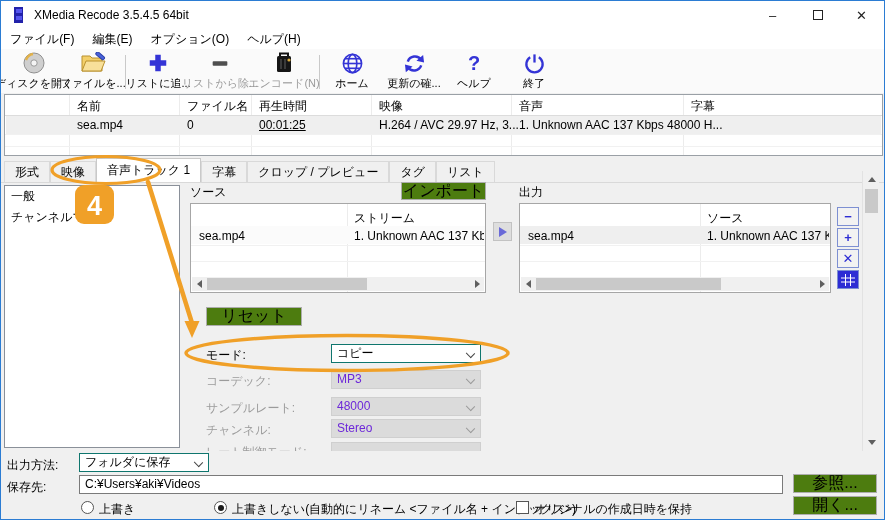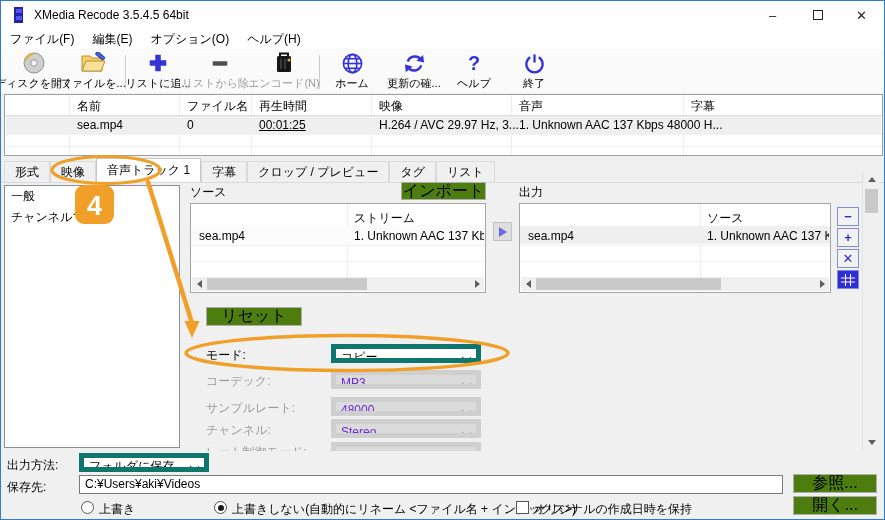--- a/index.html
+++ b/index.html
@@ -72,21 +72,21 @@
   #sb-mixer { background:#2d2dd4; }
 
   
   #vscroll { position:absolute; left:861px; top:170px; width:17px; height:280px; background:#f0f0f0; border-left:1px solid #e2e2e2; }
   .vs-arrow { position:absolute; left:0; width:17px; height:17px; display:flex; align-items:center; justify-content:center; }
   #vs-thumb { position:absolute; left:2px; top:18px; width:13px; height:24px; background:#c9c9c9; }
 
   
   .field-label { position:absolute; left:205px; font-size:12px; }
   .field-label.disabled { color:#9b9b9b; }
-  .combo { position:absolute; left:330px; width:150px; height:19px; background:#fff; border:5px solid #0f766e; font-size:12px; line-height:17px; padding-left:5px; white-space:nowrap; overflow:hidden; }
+  .combo { position:absolute; left:330px; width:150px; height:19px; background:#fff; border:1px solid #0f766e; font-size:12px; line-height:17px; padding-left:5px; white-space:nowrap; overflow:hidden; }
   .combo .chev { position:absolute; right:6px; top:5px; width:7px; height:7px; border-right:1.6px solid #444; border-bottom:1.6px solid #444; transform:rotate(45deg) scale(1,0.9); }
   .combo.disabled { background:#dbdbdb; border-color:#cfcfcf; color:#6d28d9; }
   .combo.disabled .chev { border-color:#9a9a9a; }
 
   
   .bb-label { position:absolute; left:6px; font-size:12px; }
   #dest-input { position:absolute; left:78px; top:474px; width:704px; height:19px; background:#fff; border:1px solid #7a7a7a; font-size:12px; line-height:17px; padding-left:5px; }
   .bb-btn { position:absolute; left:792px; width:84px; height:19px; }
   .radio { position:absolute; width:13px; height:13px; border:1px solid #555; border-radius:50%; background:#fff; }
   .radio.checked:before { content:""; position:absolute; left:2.5px; top:2.5px; width:6px; height:6px; border-radius:50%; background:#1a1a1a; }

